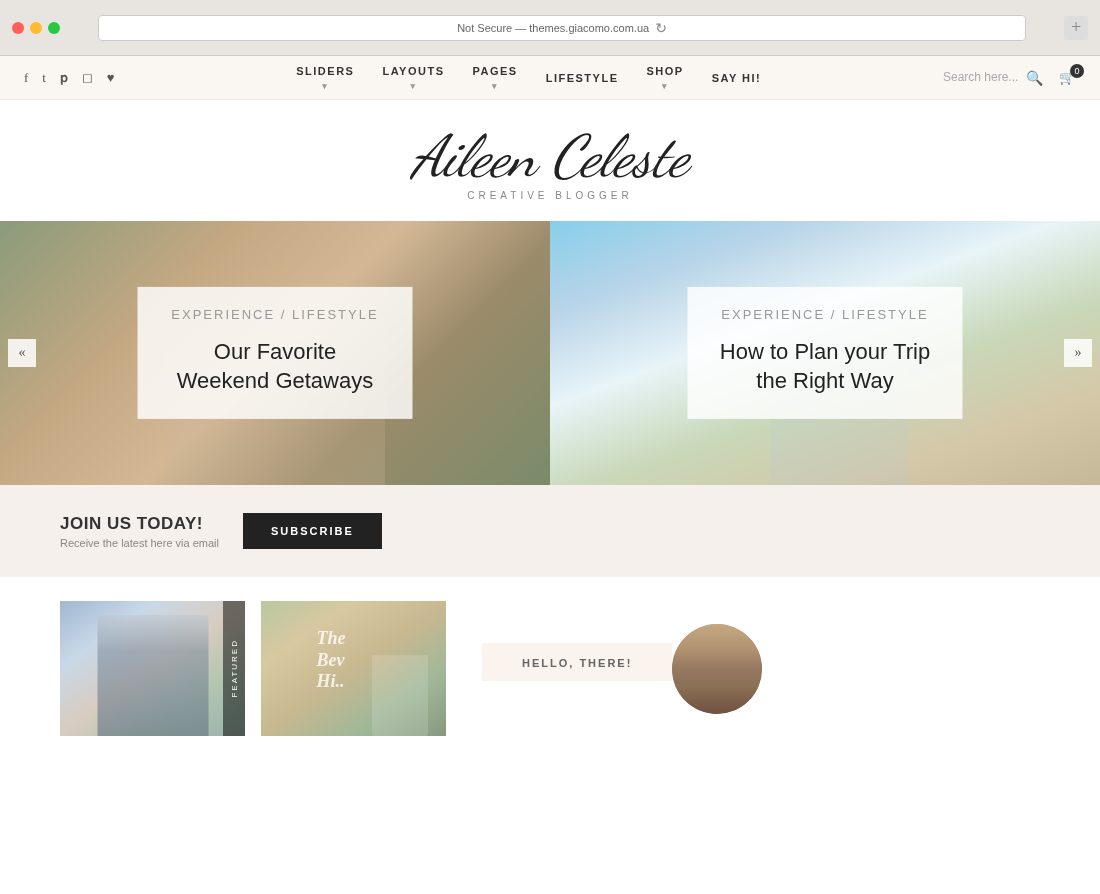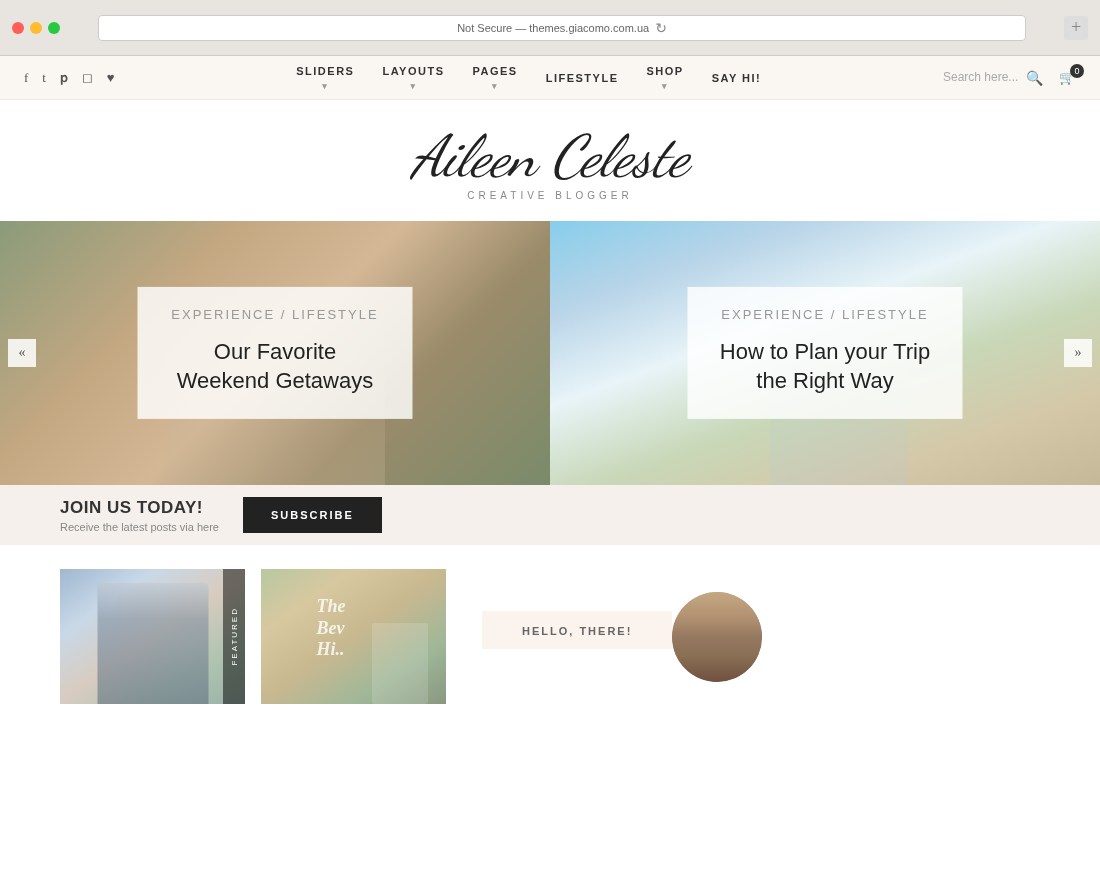--- a/index.html
+++ b/index.html
@@ -159,21 +159,21 @@
       color: #555;
       cursor: pointer;
       z-index: 10;
     }
     .slider-arrow-left { left: 8px; }
     .slider-arrow-right { right: 8px; }
 
     
     .subscribe-section {
       background: #f5f0eb;
-      padding: 12px 60px;
+      padding: 28px 60px;
       display: flex;
       align-items: center;
       gap: 24px;
       margin: 0;
     }
     .subscribe-text h2 {
       font-family: sans-serif;
       font-size: 17px;
       font-weight: 700;
       color: #333;
@@ -374,21 +374,21 @@
     </div>
 
     <div class="slider-arrow slider-arrow-right">
       <span>»</span>
     </div>
   </div>
 
   <div class="subscribe-section">
     <div class="subscribe-text">
       <h2>JOIN US TODAY!</h2>
-      <p>Receive the latest posts via here</p>
+      <p>Receive the latest here via email</p>
     </div>
     <button class="subscribe-btn">SUBSCRIBE</button>
   </div>
 
   <div class="bottom-section">
 
     <div class="post-thumb post-thumb-1">
       <div style="width:100%;height:100%;background:linear-gradient(145deg,#a0b8d0 0%,#c8d8e8 25%,#d8ccc0 50%,#b0c4b0 75%,#98b0a8 100%);position:relative;">
 
         <div style="position:absolute;bottom:0;left:50%;transform:translateX(-50%);width:60%;height:90%;background:linear-gradient(180deg,#c0c8d0 0%,#8090a0 30%,#607080 100%);border-radius:4px 4px 0 0;opacity:0.6;"></div>

